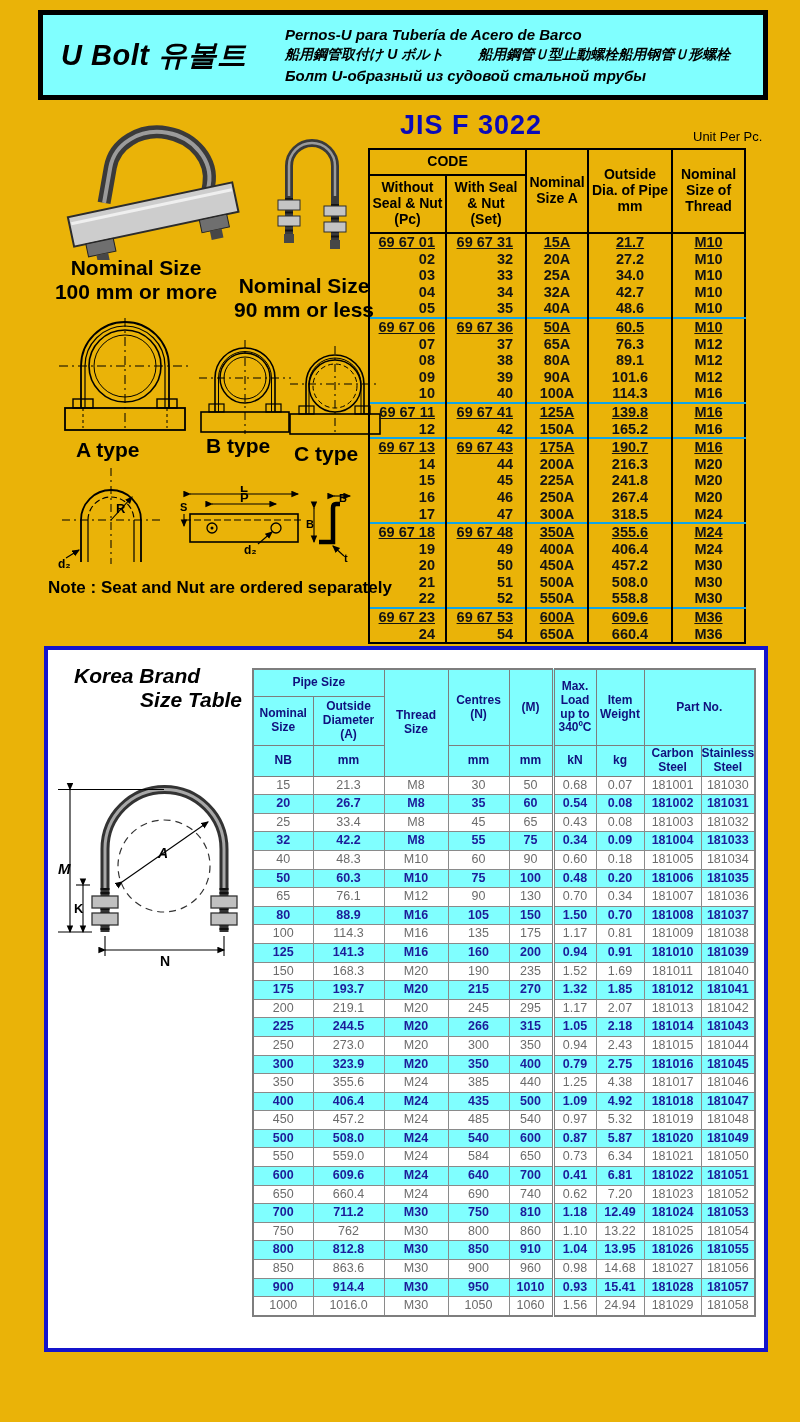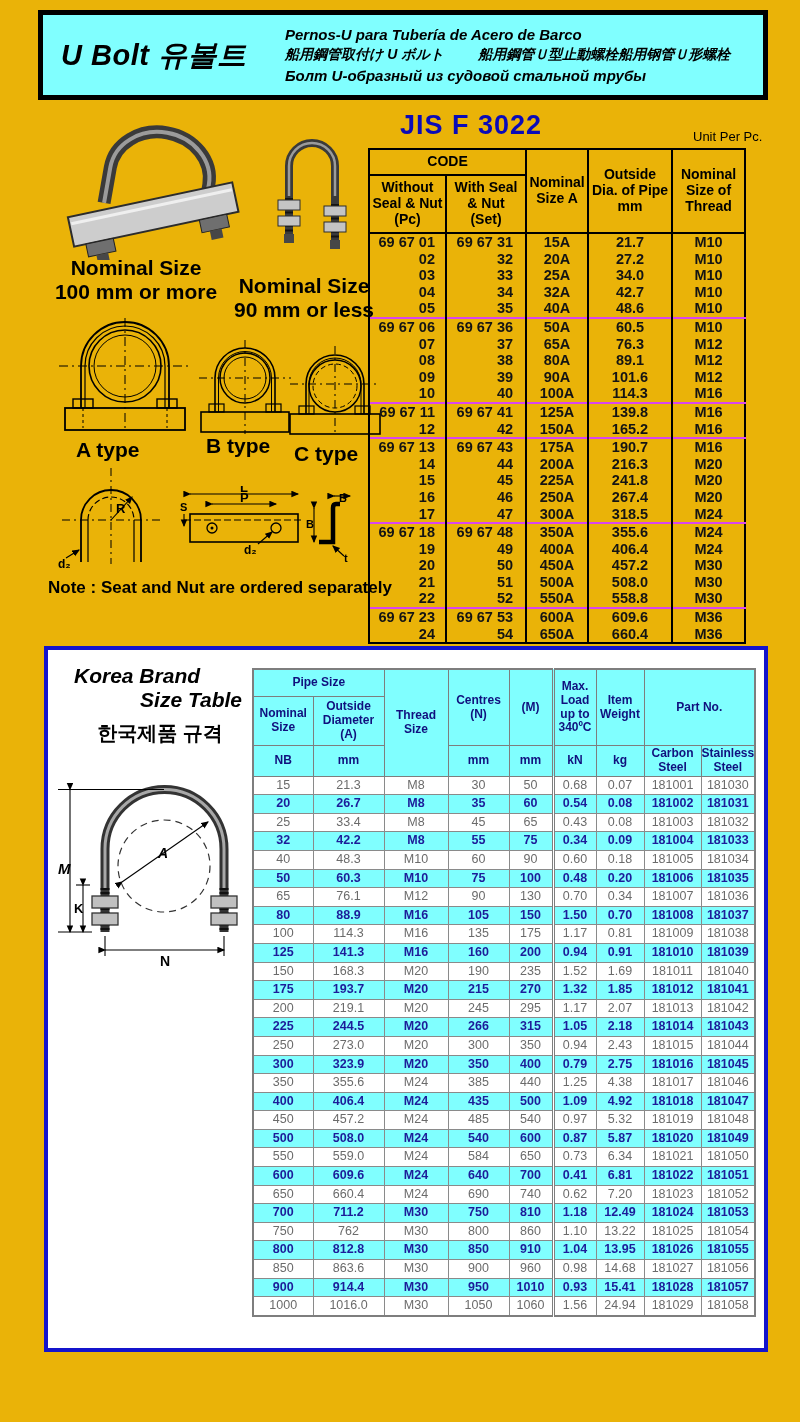--- a/index.html
+++ b/index.html
@@ -42,21 +42,21 @@
     white-space:pre-line; vertical-align:middle; padding:1px 0;
   }
   table.jis thead tr:first-child th { height:22px; }
   table.jis thead tr:nth-child(2) th { height:54px;margin-top:16px; }
   table.jis td {
     border-left:2px solid #000; font-weight:700; font-size:14.5px; color:#141414;
     height:16.6px; line-height:16.6px; padding:0; text-align:center; overflow:hidden;
   }
   table.jis td.c0 { text-align:right; padding-right:10px; }
   table.jis td.c1 { text-align:right; padding-right:12px; }
-  table.jis tr.grp td { border-top:2px solid #d946ef; }
+  table.jis tr.grp td { border-top:2px solid #0ea5e9;text-decoration:underline; }
   
   .korea-box {
     position:absolute; left:44px; top:646px; width:724px; height:706px;
     border:4px solid #1414cc; box-sizing:border-box; background:#fff;
   }
   .korea-title { position:absolute; left:26px; top:14px; width:172px; color:#000; }
   .korea-title .l1 { font-style:italic; font-weight:700; font-size:21px; text-align:left; }
   .korea-title .l2 { font-style:italic; font-weight:700; font-size:21px; text-align:right; padding-right:4px; }
   .korea-title .l3 { font-weight:700; font-size:20px; text-align:center; margin-top:8px; }
   table.korea {
@@ -446,21 +446,20 @@
           <td class="c3">660.4</td>
           <td class="c4">M36</td>
         </tr>
       </tbody>
   </table>
 
   <div class="korea-box">
     <div class="korea-title">
       <div class="l1">Korea Brand</div>
       <div class="l2">Size Table</div>
-      <div class="l3">한국제품 규격</div>
     </div>
 
     <svg class="abs" style="left:8px; top:120px;" width="204" height="208" viewBox="0 0 204 208">
       <defs>
           <marker id="ah4" markerWidth="8" markerHeight="8" refX="6" refY="3" orient="auto">
             <path d="M0,0 L7,3 L0,6 z" fill="#000"></path>
           </marker>
         </defs>
       <circle cx="108" cy="96" r="46" fill="none" stroke="#333" stroke-width="1.2" stroke-dasharray="7,5"></circle>
       <path d="M49 162 V79 A59.5 59.5 0 1 1 168 79 V162" fill="none" stroke="#333" stroke-width="9"></path>

